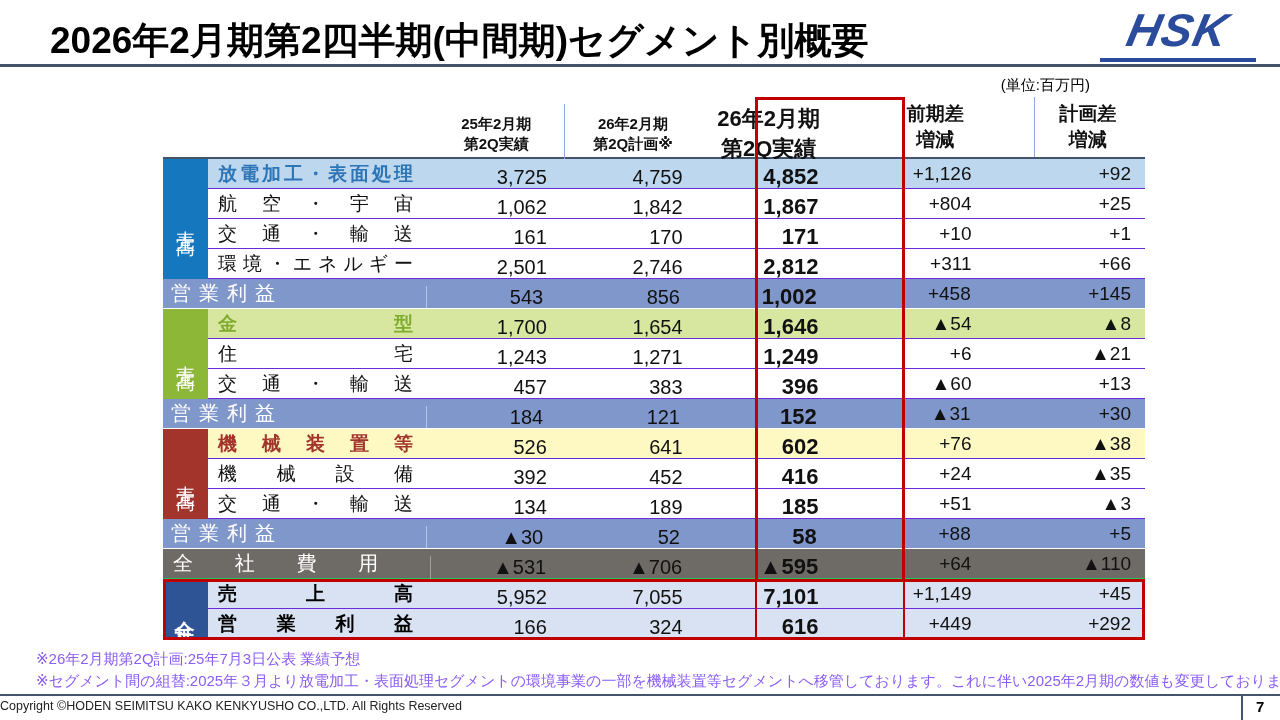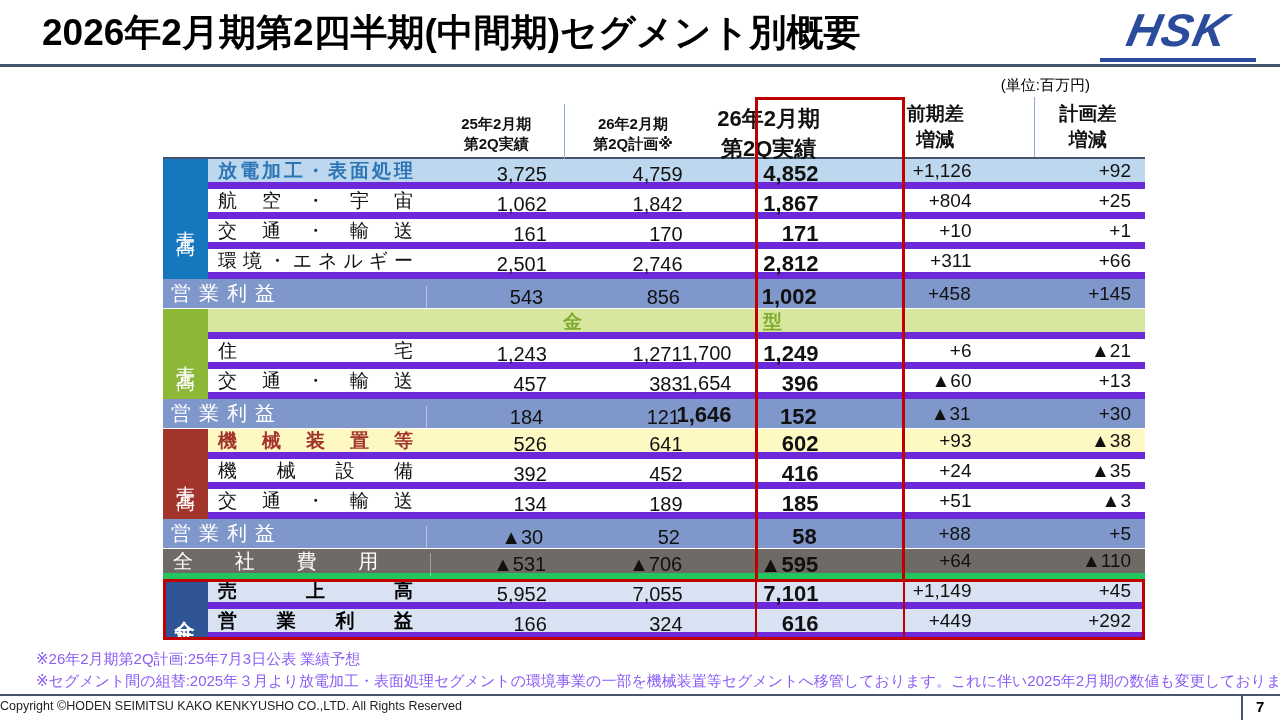--- a/index.html
+++ b/index.html
@@ -1,20 +1,20 @@
 <!DOCTYPE html>
 <html><head>
 <meta charset="utf-8">
 <style>
   html,body{margin:0;padding:0;background:#fff;}
   .slide{position:relative;width:1280px;height:720px;background:#fff;overflow:hidden;
          font-family:"Liberation Sans","DejaVu Sans",sans-serif;color:#111;}
 
   
-  .page-title{position:absolute;left:38px;top:4px;margin:4px;font-size:37px;font-weight:800;
+  .page-title{position:absolute;left:38px;top:4px;margin:12px;font-size:37px;font-weight:800;
               letter-spacing:0;color:#000;white-space:nowrap;}
   .title-rule{position:absolute;left:0;top:64px;width:1280px;height:3px;background:#44546A;}
   .logo{position:absolute;right:22px;top:2px;width:160px;text-align:center;}
   .logo-text{display:inline-block;font-size:46px;font-weight:800;font-style:italic;
              color:#2B4C9C;transform:skewX(-12deg);letter-spacing:1px;line-height:56px;}
   .logo-underline{width:156px;height:4px;background:#2B4C9C;margin:0 auto;}
   .unit-note{position:absolute;top:76px;right:190px;font-size:15px;color:#000;}
 
   
   .table-wrap{position:absolute;left:163px;top:97px;width:982px;}
@@ -22,42 +22,42 @@
   .hcell{display:flex;align-items:center;justify-content:center;height:100%;
          white-space:pre-line;text-align:center;font-weight:bold;font-size:15px;
          line-height:1.35;box-sizing:border-box;}
   .label-zone{width:292px;}
   .hsep{border-left:1px solid #8EA9DB;}
 
   .group{display:flex;}
   .side{width:45px;display:flex;align-items:center;justify-content:center;color:#fff;box-sizing:border-box;}
   .side-text{writing-mode:vertical-rl;font-size:19px;letter-spacing:3px;}
   .rows{flex:1;}
-  .row{display:flex;align-items:center;height:30px;border-bottom:7px solid #6d28d9;
+  .row{display:flex;align-items:center;height:30px;border-bottom:1px solid #6d28d9;
        box-sizing:border-box;background:#fff;}
   .group .row,.company .row{width:937px;}
   .row.full{width:982px;}
   .seg-label{width:247px;box-sizing:border-box;padding:0 18px 0 10px;font-size:19px;
              text-align:justify;text-align-last:justify;white-space:nowrap;}
   .cell{box-sizing:border-box;text-align:right;font-size:20px;padding-right:20px;white-space:nowrap;}
   .v0,.v1,.v2{width:150px;margin-top:7px;}
   .v3,.v4{width:120px;font-size:19px;margin-left:44px;}
   .v2{font-size:22px;font-weight:bold;}
   .v4{padding-right:14px;padding-left:10px;}
 
   .theme-blue{background:#BDD7EE;}  .theme-blue  .seg-label{color:#2E75B6;font-weight:bold;}
-  .theme-green{background:#D8E7A0;flex-direction:column;} .theme-green .seg-label{color:#7FAC2E;font-weight:bold;}
+  .theme-green{background:#D8E7A0;} .theme-green .seg-label{color:#7FAC2E;font-weight:bold;}
   .theme-pink{background:#fef9c3;}  .theme-pink  .seg-label{color:#A3342C;font-weight:bold;}
 
   .profit{background:#8097CB;border-bottom:1px solid #fff;}
   .profit-label{width:292px;box-sizing:border-box;color:#fff;font-size:20px;
                 padding-left:8px;letter-spacing:8px;white-space:nowrap;}
   .profit .v0{border-left:1px solid rgba(255,255,255,.45);}
 
-  .cost{background:#6E6A66;border-bottom:6px solid #22c55e;}
+  .cost{background:#6E6A66;border-bottom:1px solid #22c55e;}
   .cost-label{width:292px;box-sizing:border-box;color:#fff;font-size:20px;
               padding:0 52px 0 10px;text-align:justify;text-align-last:justify;white-space:nowrap;}
   .cost .v0{border-left:1px solid rgba(255,255,255,.35);}
 
   .company{display:flex;}
   .company .side{background:#2F5496;}
   .company .side-text{font-weight:bold;font-size:20px;letter-spacing:4px;}
   .company .row{background:#D9E2F2;}
   .company .seg-label{font-weight:bold;color:#000;}
 
@@ -196,21 +196,21 @@
         <div class="group">
           <div class="side" style="background: rgb(163, 52, 44); height: 90px;">
             <span class="side-text">売上高</span>
           </div>
           <div class="rows">
             <div class="row theme-pink">
               <div class="seg-label">機械装置等</div>
               <div class="cell v0">526</div>
               <div class="cell v1">641</div>
               <div class="cell v2">602</div>
-              <div class="cell v3">+93</div>
+              <div class="cell v3">+76</div>
               <div class="cell v4">▲38</div>
             </div>
             <div class="row">
               <div class="seg-label">機械設備</div>
               <div class="cell v0">392</div>
               <div class="cell v1">452</div>
               <div class="cell v2">416</div>
               <div class="cell v3">+24</div>
               <div class="cell v4">▲35</div>
             </div>

